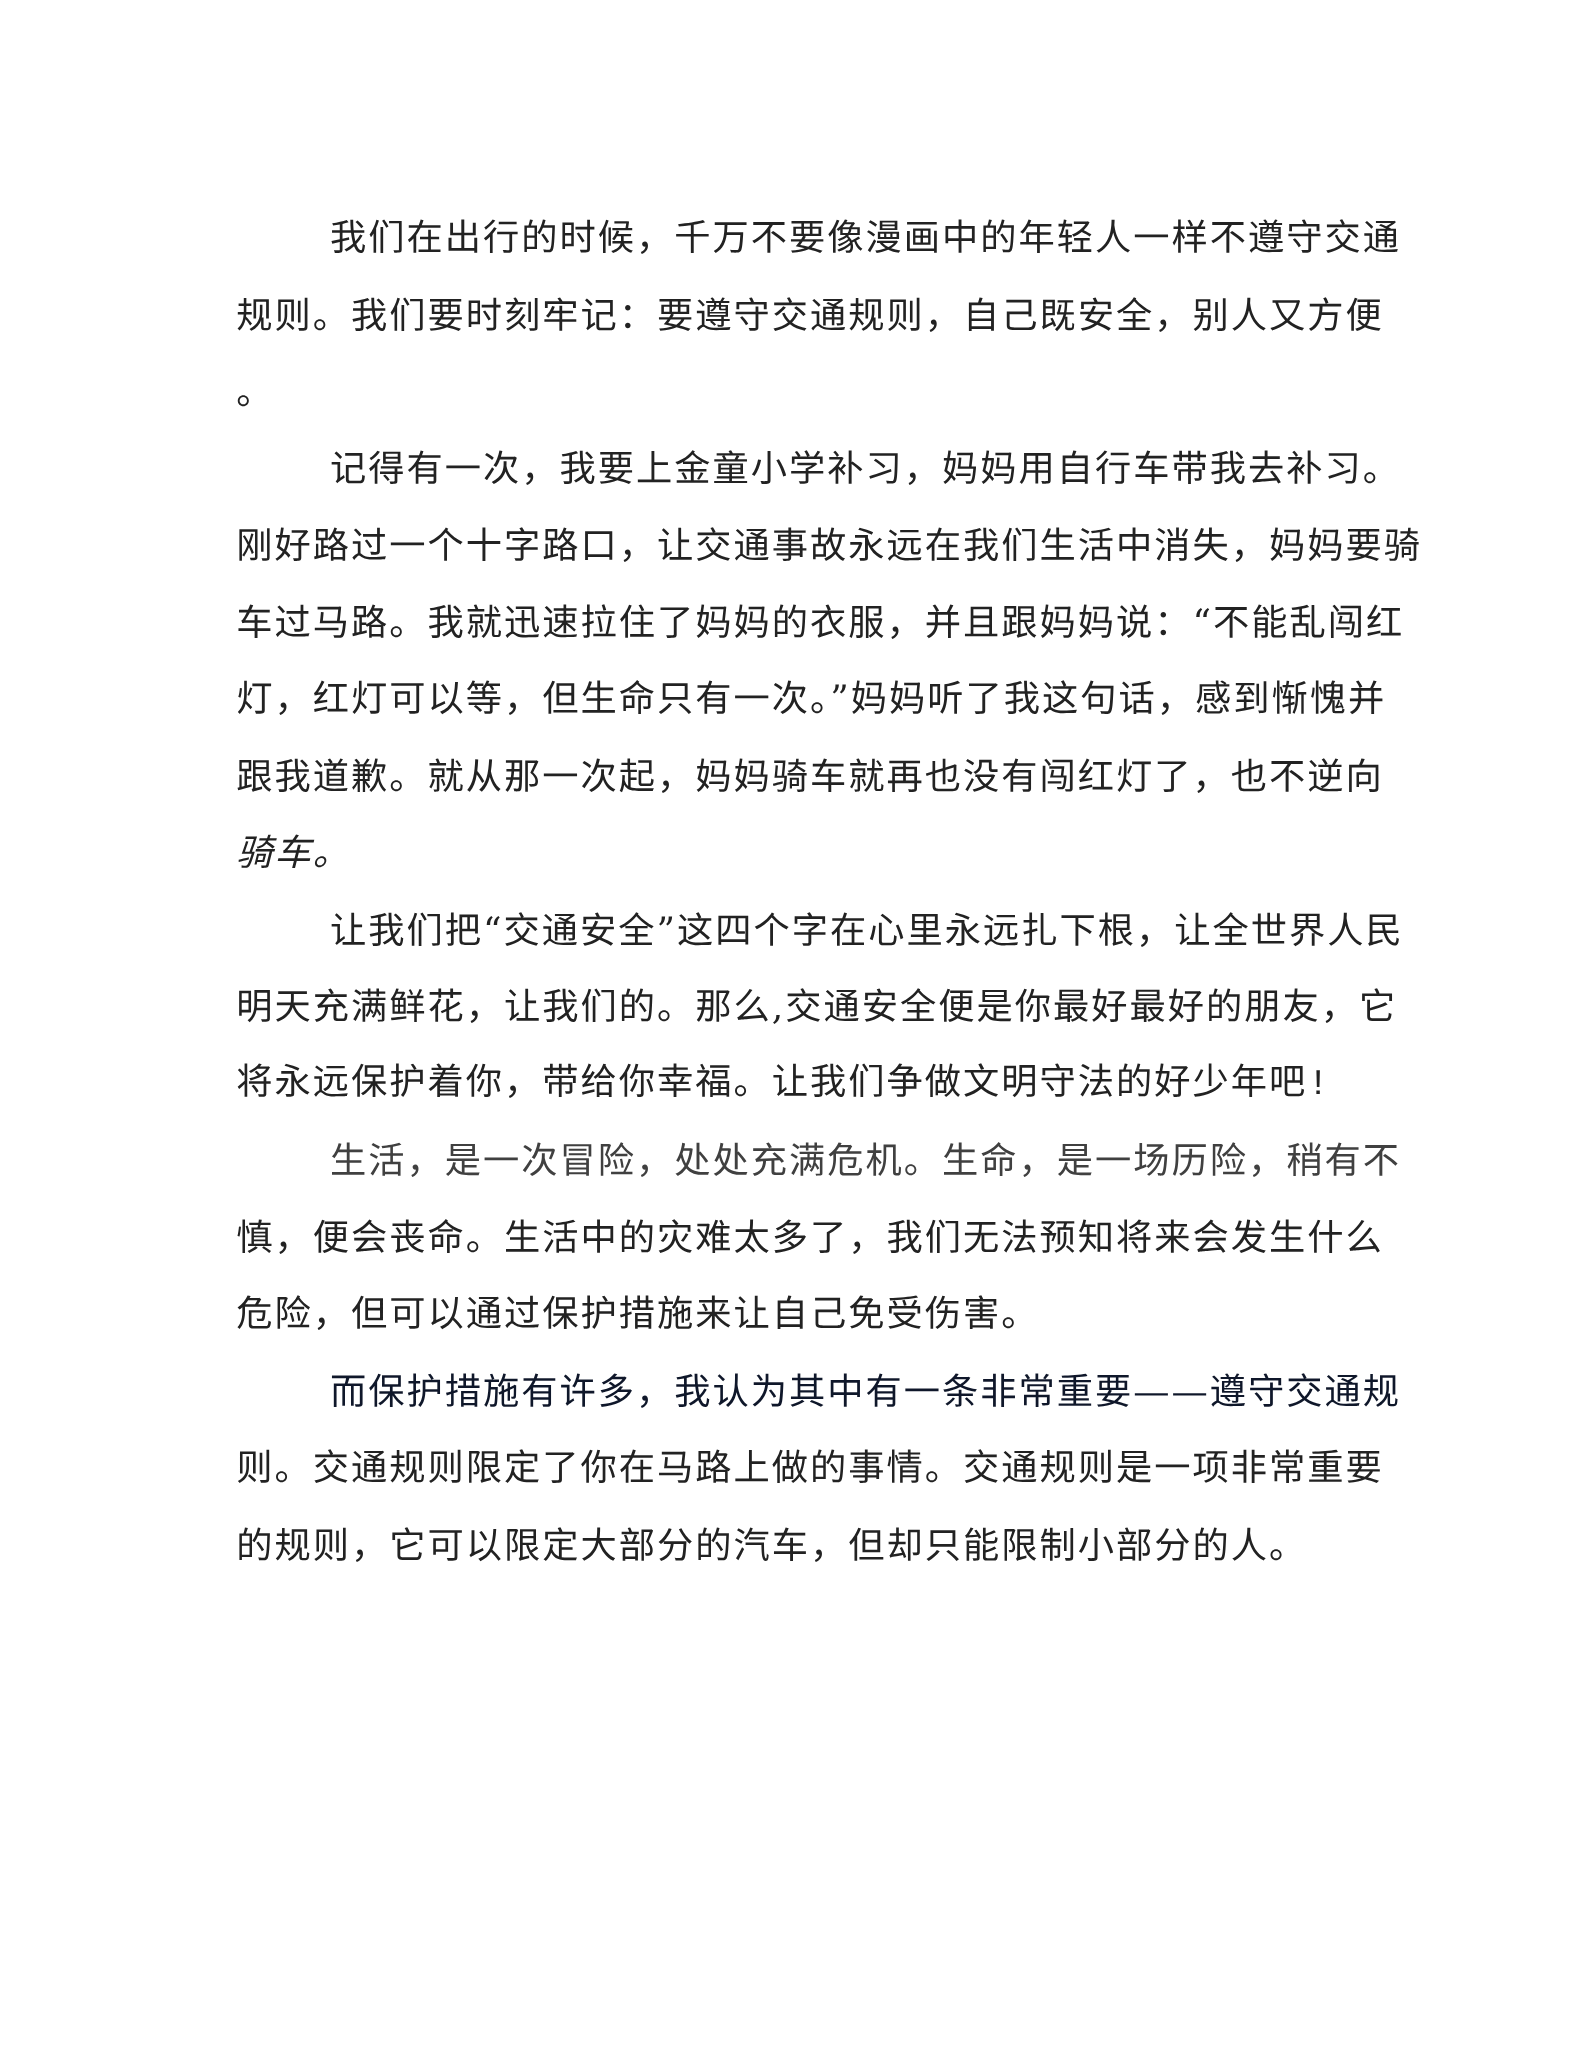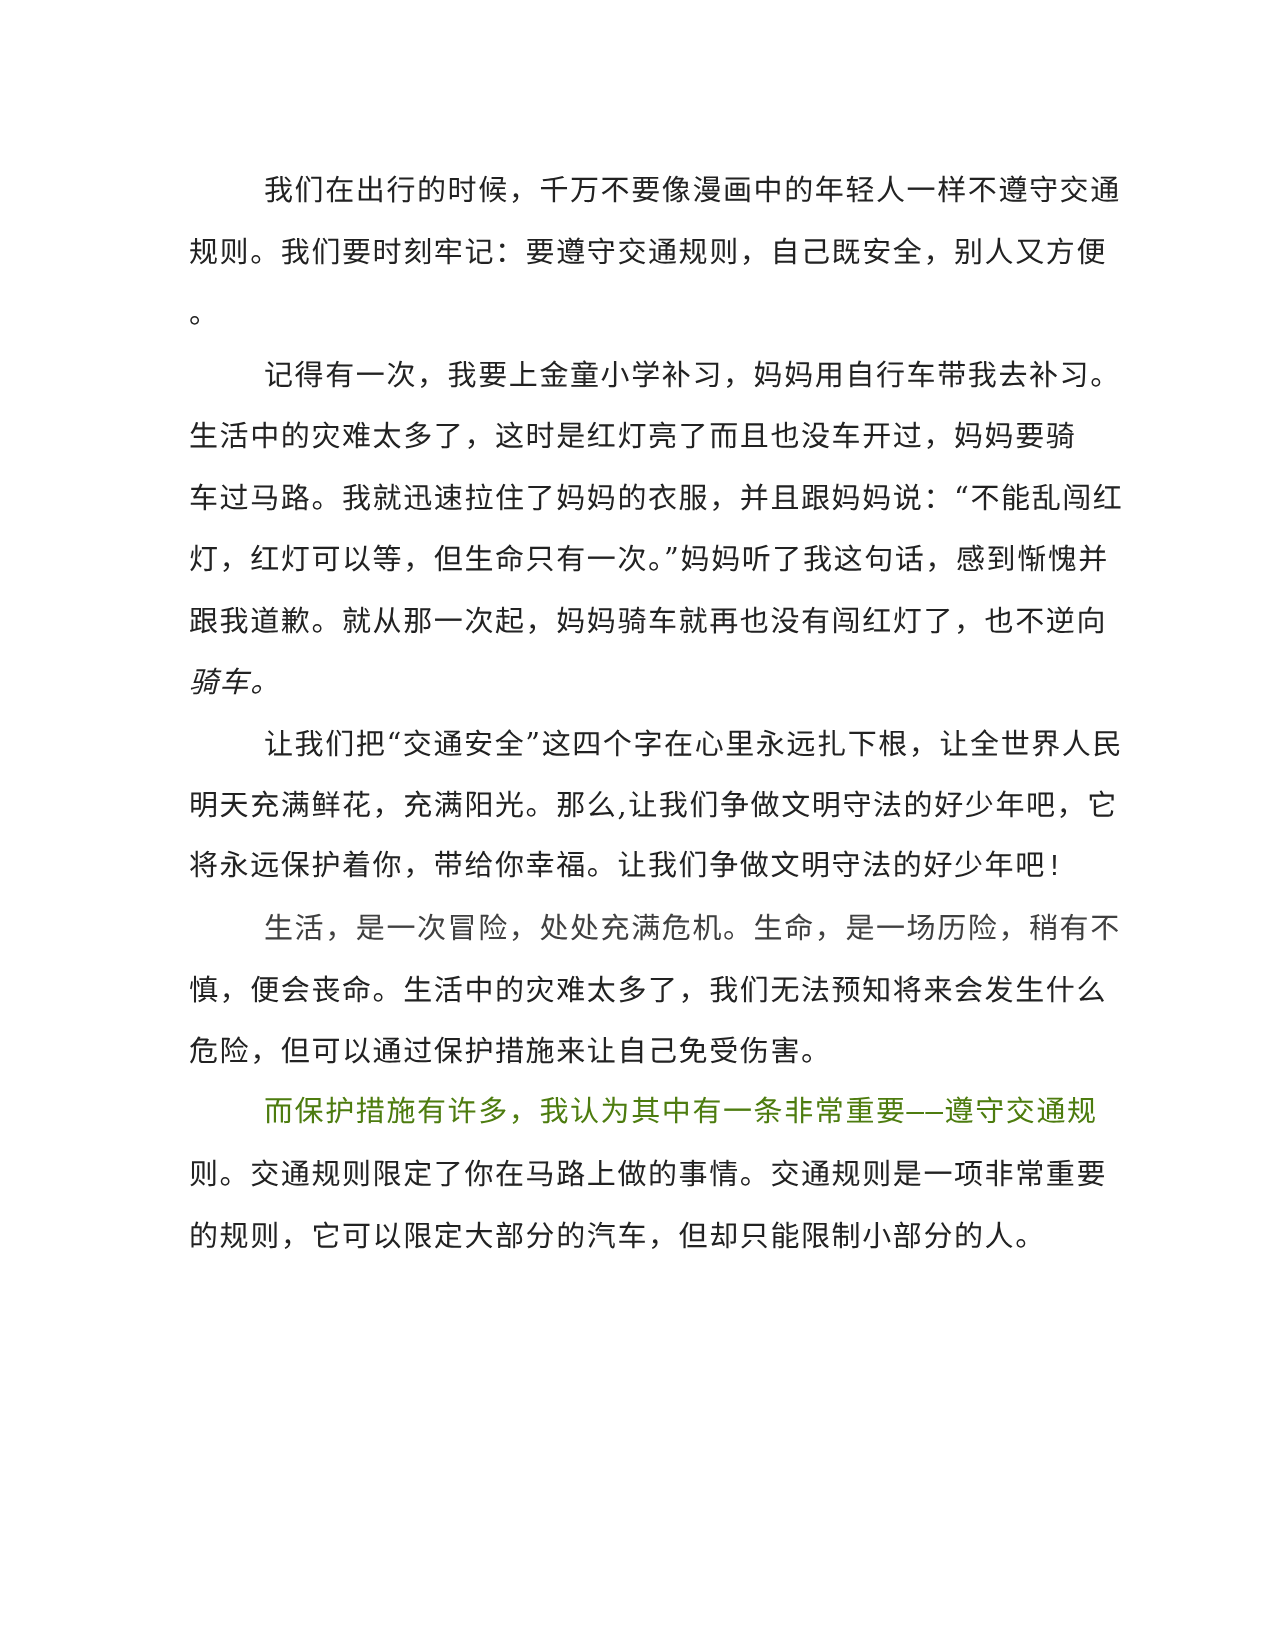--- a/index.html
+++ b/index.html
@@ -43,35 +43,35 @@
 
 <div class="page" style="background: rgb(255, 255, 255);">
   <div class="text-body" id="essay-body">
       <div class="paragraph">
         <div class="line indent" style="color: rgb(34, 34, 34);">我们在出行的时候，千万不要像漫画中的年轻人一样不遵守交通</div>
         <div class="line" style="color: rgb(34, 34, 34);">规则。我们要时刻牢记：要遵守交通规则，自己既安全，别人又方便</div>
         <div class="line" style="color: rgb(34, 34, 34);">。</div>
       </div>
       <div class="paragraph">
         <div class="line indent" style="color: rgb(34, 34, 34);">记得有一次，我要上金童小学补习，妈妈用自行车带我去补习。</div>
-        <div class="line" style="color: rgb(34, 34, 34);">生活中的灾难太多了，这时是红灯亮了而且也没车开过，妈妈要骑</div>
+        <div class="line" style="color: rgb(34, 34, 34);">刚好路过一个十字路口，让交通事故永远在我们生活中消失，妈妈要骑</div>
         <div class="line" style="color: rgb(34, 34, 34);">车过马路。我就迅速拉住了妈妈的衣服，并且跟妈妈说：“不能乱闯红</div>
         <div class="line" style="color: rgb(34, 34, 34);">灯，红灯可以等，但生命只有一次。”妈妈听了我这句话，感到惭愧并</div>
         <div class="line" style="color: rgb(34, 34, 34);">跟我道歉。就从那一次起，妈妈骑车就再也没有闯红灯了，也不逆向</div>
         <div class="line" style="color: rgb(34, 34, 34); font-style: italic;">骑车。</div>
       </div>
       <div class="paragraph">
         <div class="line indent" style="color: rgb(34, 34, 34);">让我们把“交通安全”这四个字在心里永远扎下根，让全世界人民</div>
-        <div class="line" style="color: rgb(34, 34, 34);">明天充满鲜花，充满阳光。那么,让我们争做文明守法的好少年吧，它</div>
+        <div class="line" style="color: rgb(34, 34, 34);">明天充满鲜花，让我们的。那么,交通安全便是你最好最好的朋友，它</div>
         <div class="line" style="color: rgb(34, 34, 34); font-family: Liberation Mono, monospace;">将永远保护着你，带给你幸福。让我们争做文明守法的好少年吧!</div>
       </div>
       <div class="paragraph">
         <div class="line indent" style="color: #404040;">生活，是一次冒险，处处充满危机。生命，是一场历险，稍有不</div>
         <div class="line" style="color: rgb(34, 34, 34);">慎，便会丧命。生活中的灾难太多了，我们无法预知将来会发生什么</div>
         <div class="line" style="color: rgb(34, 34, 34);">危险，但可以通过保护措施来让自己免受伤害。</div>
       </div>
       <div class="paragraph">
-        <div class="line indent" style="color: #4d7c0f; font-family: Liberation Mono, monospace;">而保护措施有许多，我认为其中有一条非常重要——遵守交通规</div>
+        <div class="line indent" style="color: #0f172a;">而保护措施有许多，我认为其中有一条非常重要——遵守交通规</div>
         <div class="line" style="color: rgb(34, 34, 34);">则。交通规则限定了你在马路上做的事情。交通规则是一项非常重要</div>
         <div class="line" style="color: rgb(34, 34, 34);">的规则，它可以限定大部分的汽车，但却只能限制小部分的人。</div>
       </div>
     </div>
 </div>
 
 </body></html>

